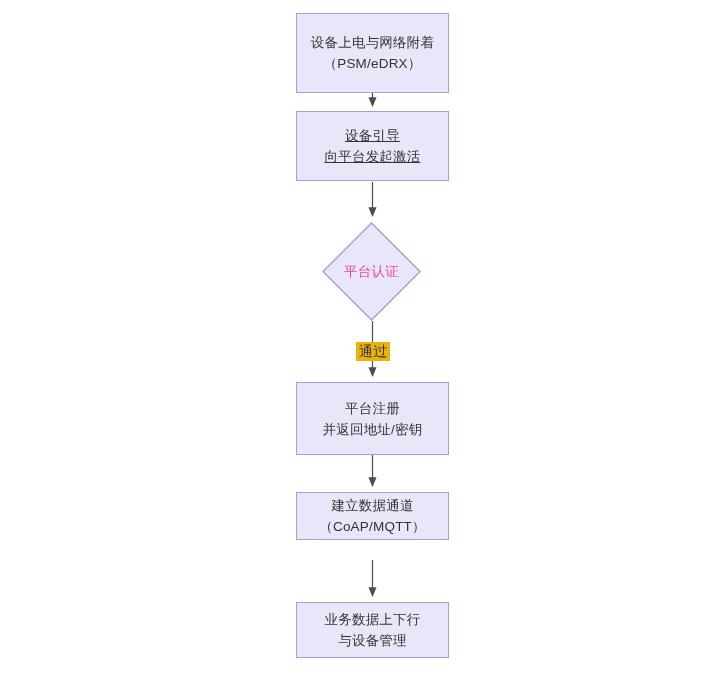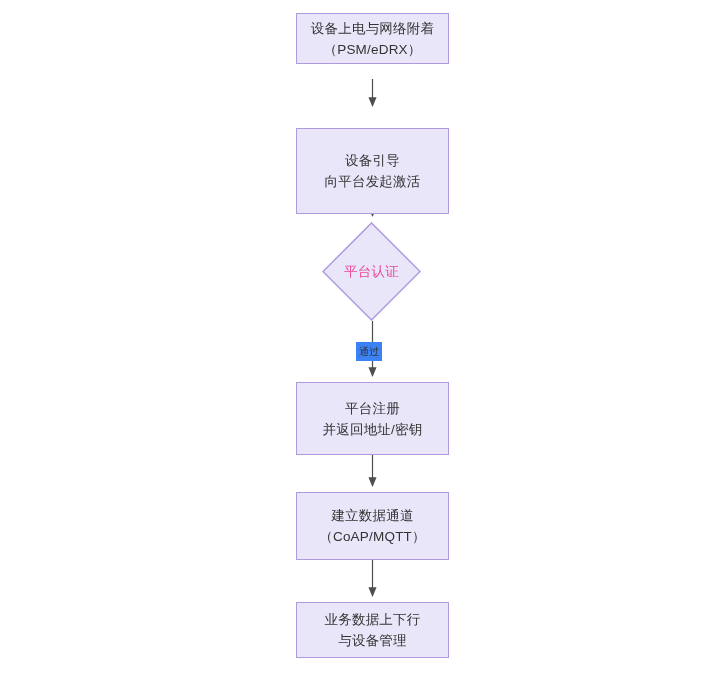--- a/index.html
+++ b/index.html
@@ -67,23 +67,23 @@
   .edge-svg {
     position: absolute;
     left: 0;
     top: 0;
     width: 726px;
     height: 700px;
     pointer-events: none;
   }
   .edge-label {
     position: absolute;
-    font-size: 10px;
+    font-size: 14px;
     color: #333333;
-    background: #3b82f6;
+    background: #eab308;
     padding: 1px 3px;
     line-height: 17px;
     letter-spacing: 0.2px;
     white-space: nowrap;
   }
 </style>
 </head>
 <body>
 
 <div id="flowchart">
@@ -94,37 +94,37 @@
         <path d="M0,0 L8,3.4 L0,6.8 z" fill="#4d4d4d"></path>
       </marker>
     </defs>
     <line x1="372.5" y1="79" x2="372.5" y2="106" stroke="#4d4d4d" stroke-width="1.2" marker-end="url(#arrowhead)"></line>
     <line x1="372.5" y1="182" x2="372.5" y2="216" stroke="#4d4d4d" stroke-width="1.2" marker-end="url(#arrowhead)"></line>
     <line x1="372.5" y1="321" x2="372.5" y2="376" stroke="#4d4d4d" stroke-width="1.2" marker-end="url(#arrowhead)"></line>
     <line x1="372.5" y1="455" x2="372.5" y2="486" stroke="#4d4d4d" stroke-width="1.2" marker-end="url(#arrowhead)"></line>
     <line x1="372.5" y1="560" x2="372.5" y2="596" stroke="#4d4d4d" stroke-width="1.2" marker-end="url(#arrowhead)"></line>
   </svg>
 
-  <div class="node rect" style="top:13px; height:51px;">设备上电与网络附着
+  <div class="node rect" style="top:13px; height:80px;">设备上电与网络附着
 （PSM/eDRX）</div>
 
-  <div class="node rect" style="top:128px; height:86px;">设备引导
+  <div class="node rect" style="top:111px; height:70px;text-decoration:underline;">设备引导
 向平台发起激活</div>
 
   <div class="diamond-wrap">
     <svg class="diamond-shape" viewBox="0 0 99 99" preserveAspectRatio="none">
       <polygon points="49.5,1 98,49.5 49.5,98 1,49.5" fill="#e9e6f9" stroke="#b09ade" stroke-width="1.5"></polygon>
     </svg>
     <div class="diamond-label">平台认证</div>
   </div>
 
   <div class="edge-label" style="left:356px; top:342px;">通过</div>
 
   <div class="node rect" style="top:382px; height:73px;">平台注册
 并返回地址/密钥</div>
 
-  <div class="node rect" style="top:492px; height:68px;">建立数据通道
+  <div class="node rect" style="top:492px; height:48px;">建立数据通道
 （CoAP/MQTT）</div>
 
   <div class="node rect" style="top:602px; height:56px;">业务数据上下行
 与设备管理</div>
 
 </div>
 
 </body></html>

